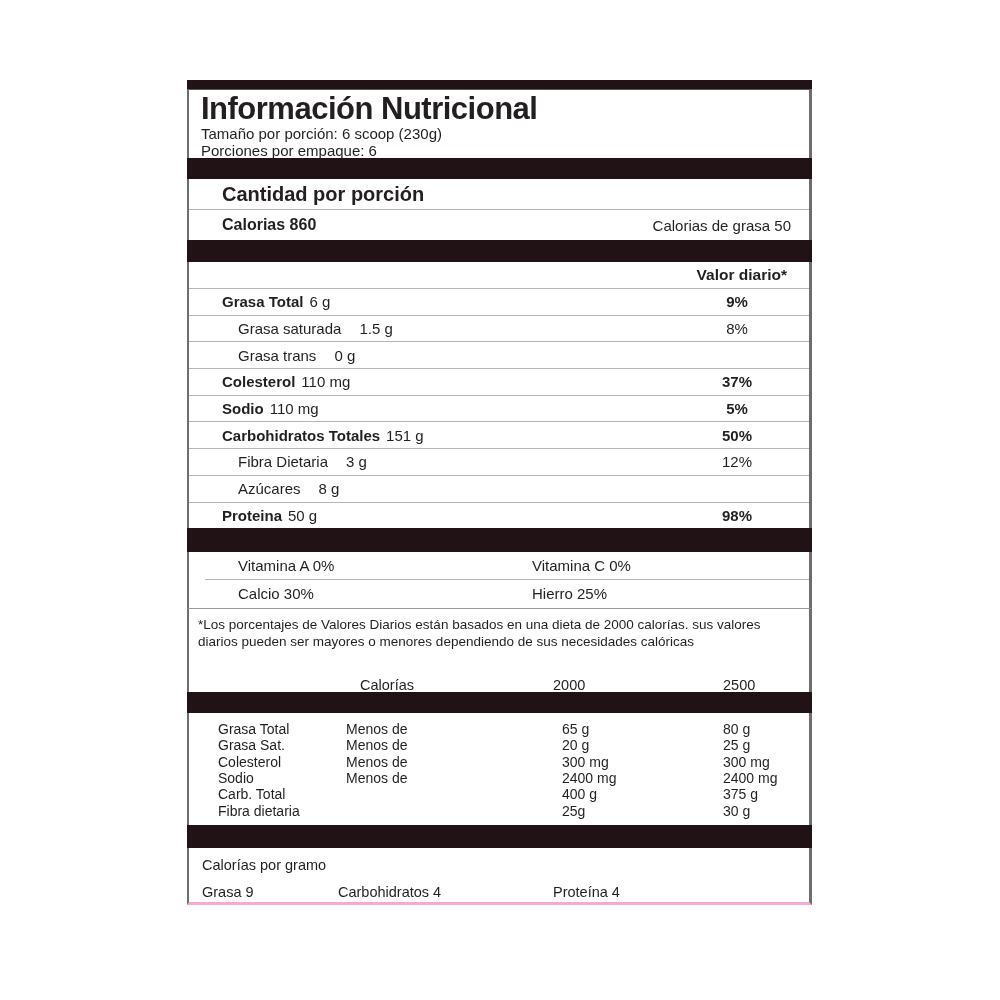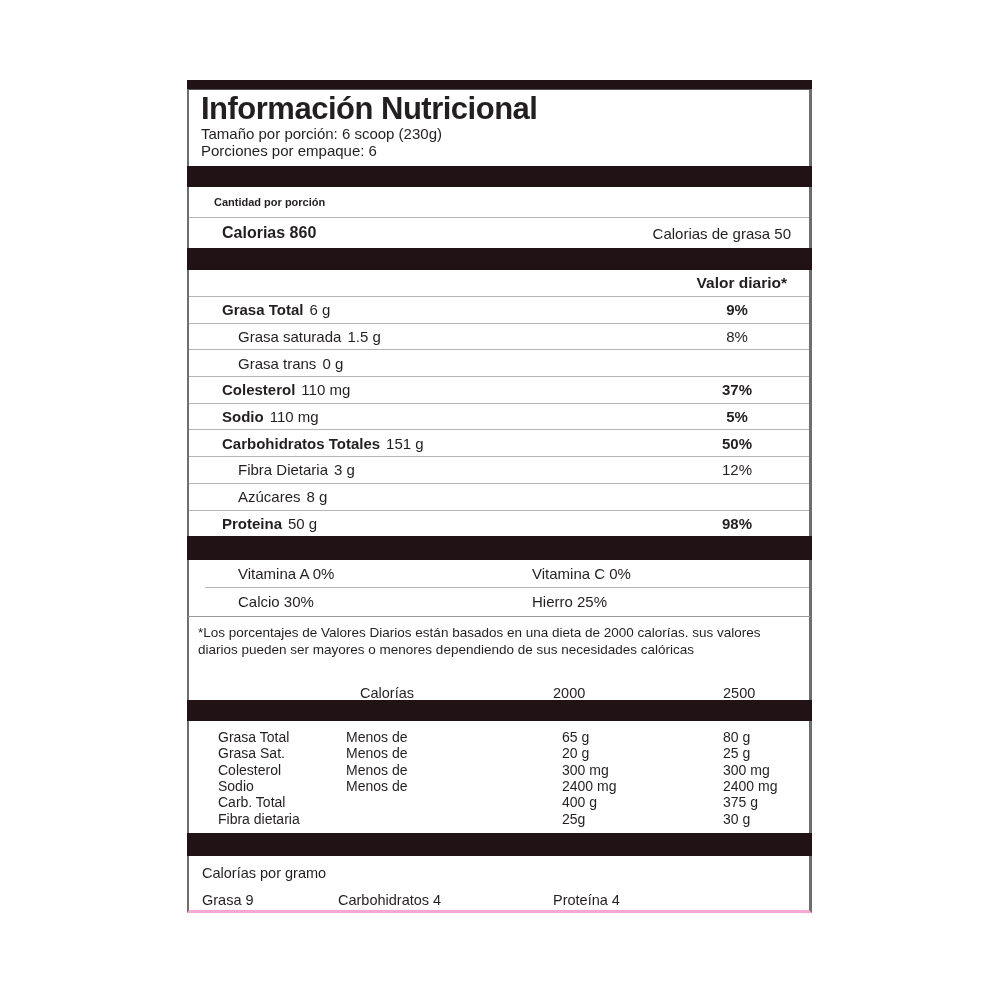--- a/index.html
+++ b/index.html
@@ -30,37 +30,37 @@
   .b5 { height: 23px; }
   .sec {
     background: #ffffff;
     border-left: 2px solid #6e6e6e;
     border-right: 3px solid #6e6e6e;
     box-sizing: border-box;
     position: relative;
     overflow: hidden;
   }
   
-  .sec-header { height: 77px; padding: 1px 8px 0 12px; border-top: 1px solid #555; }
+  .sec-header { height: 69px; padding: 1px 8px 0 12px; border-top: 1px solid #555; }
   .title {
     font-size: 31px;
     font-weight: bold;
     letter-spacing: -0.5px;
     line-height: 35px;
     white-space: nowrap;
   }
   .serving-line { font-size: 15px; line-height: 16.5px; }
   
   .sec-amount { height: 61px; }
   .row-cantidad {
     height: 30px;
     display: flex;
     align-items: center;
-    padding-left: 25px;
-    font-size: 11px;
+    padding-left: 33px;
+    font-size: 20px;
     font-weight: bold;
     border-bottom: 1px solid #b5b5b5;
   }
   .row-cal {
     height: 30px;
     display: flex;
     align-items: center;
     justify-content: space-between;
     padding: 0 18px 0 33px;
   }
@@ -78,21 +78,21 @@
   .nrow {
     height: 26.7px;
     border-top: 1px solid #b5b5b5;
     display: flex;
     align-items: center;
     padding-left: 33px;
     font-size: 15px;
     position: relative;
     box-sizing: border-box;
   }
-  .nrow.sub { padding-left: 49px; }
+  .nrow.sub { padding-left: 49px; gap: 12px; }
   .nrow .nm { font-weight: bold; }
   .nrow.sub .nm { font-weight: normal; }
   .nrow .amt { margin-left: 6px; }
   .npct {
     position: absolute;
     left: 498px;
     width: 100px;
     text-align: center;
     font-size: 15px;
     font-weight: bold;

